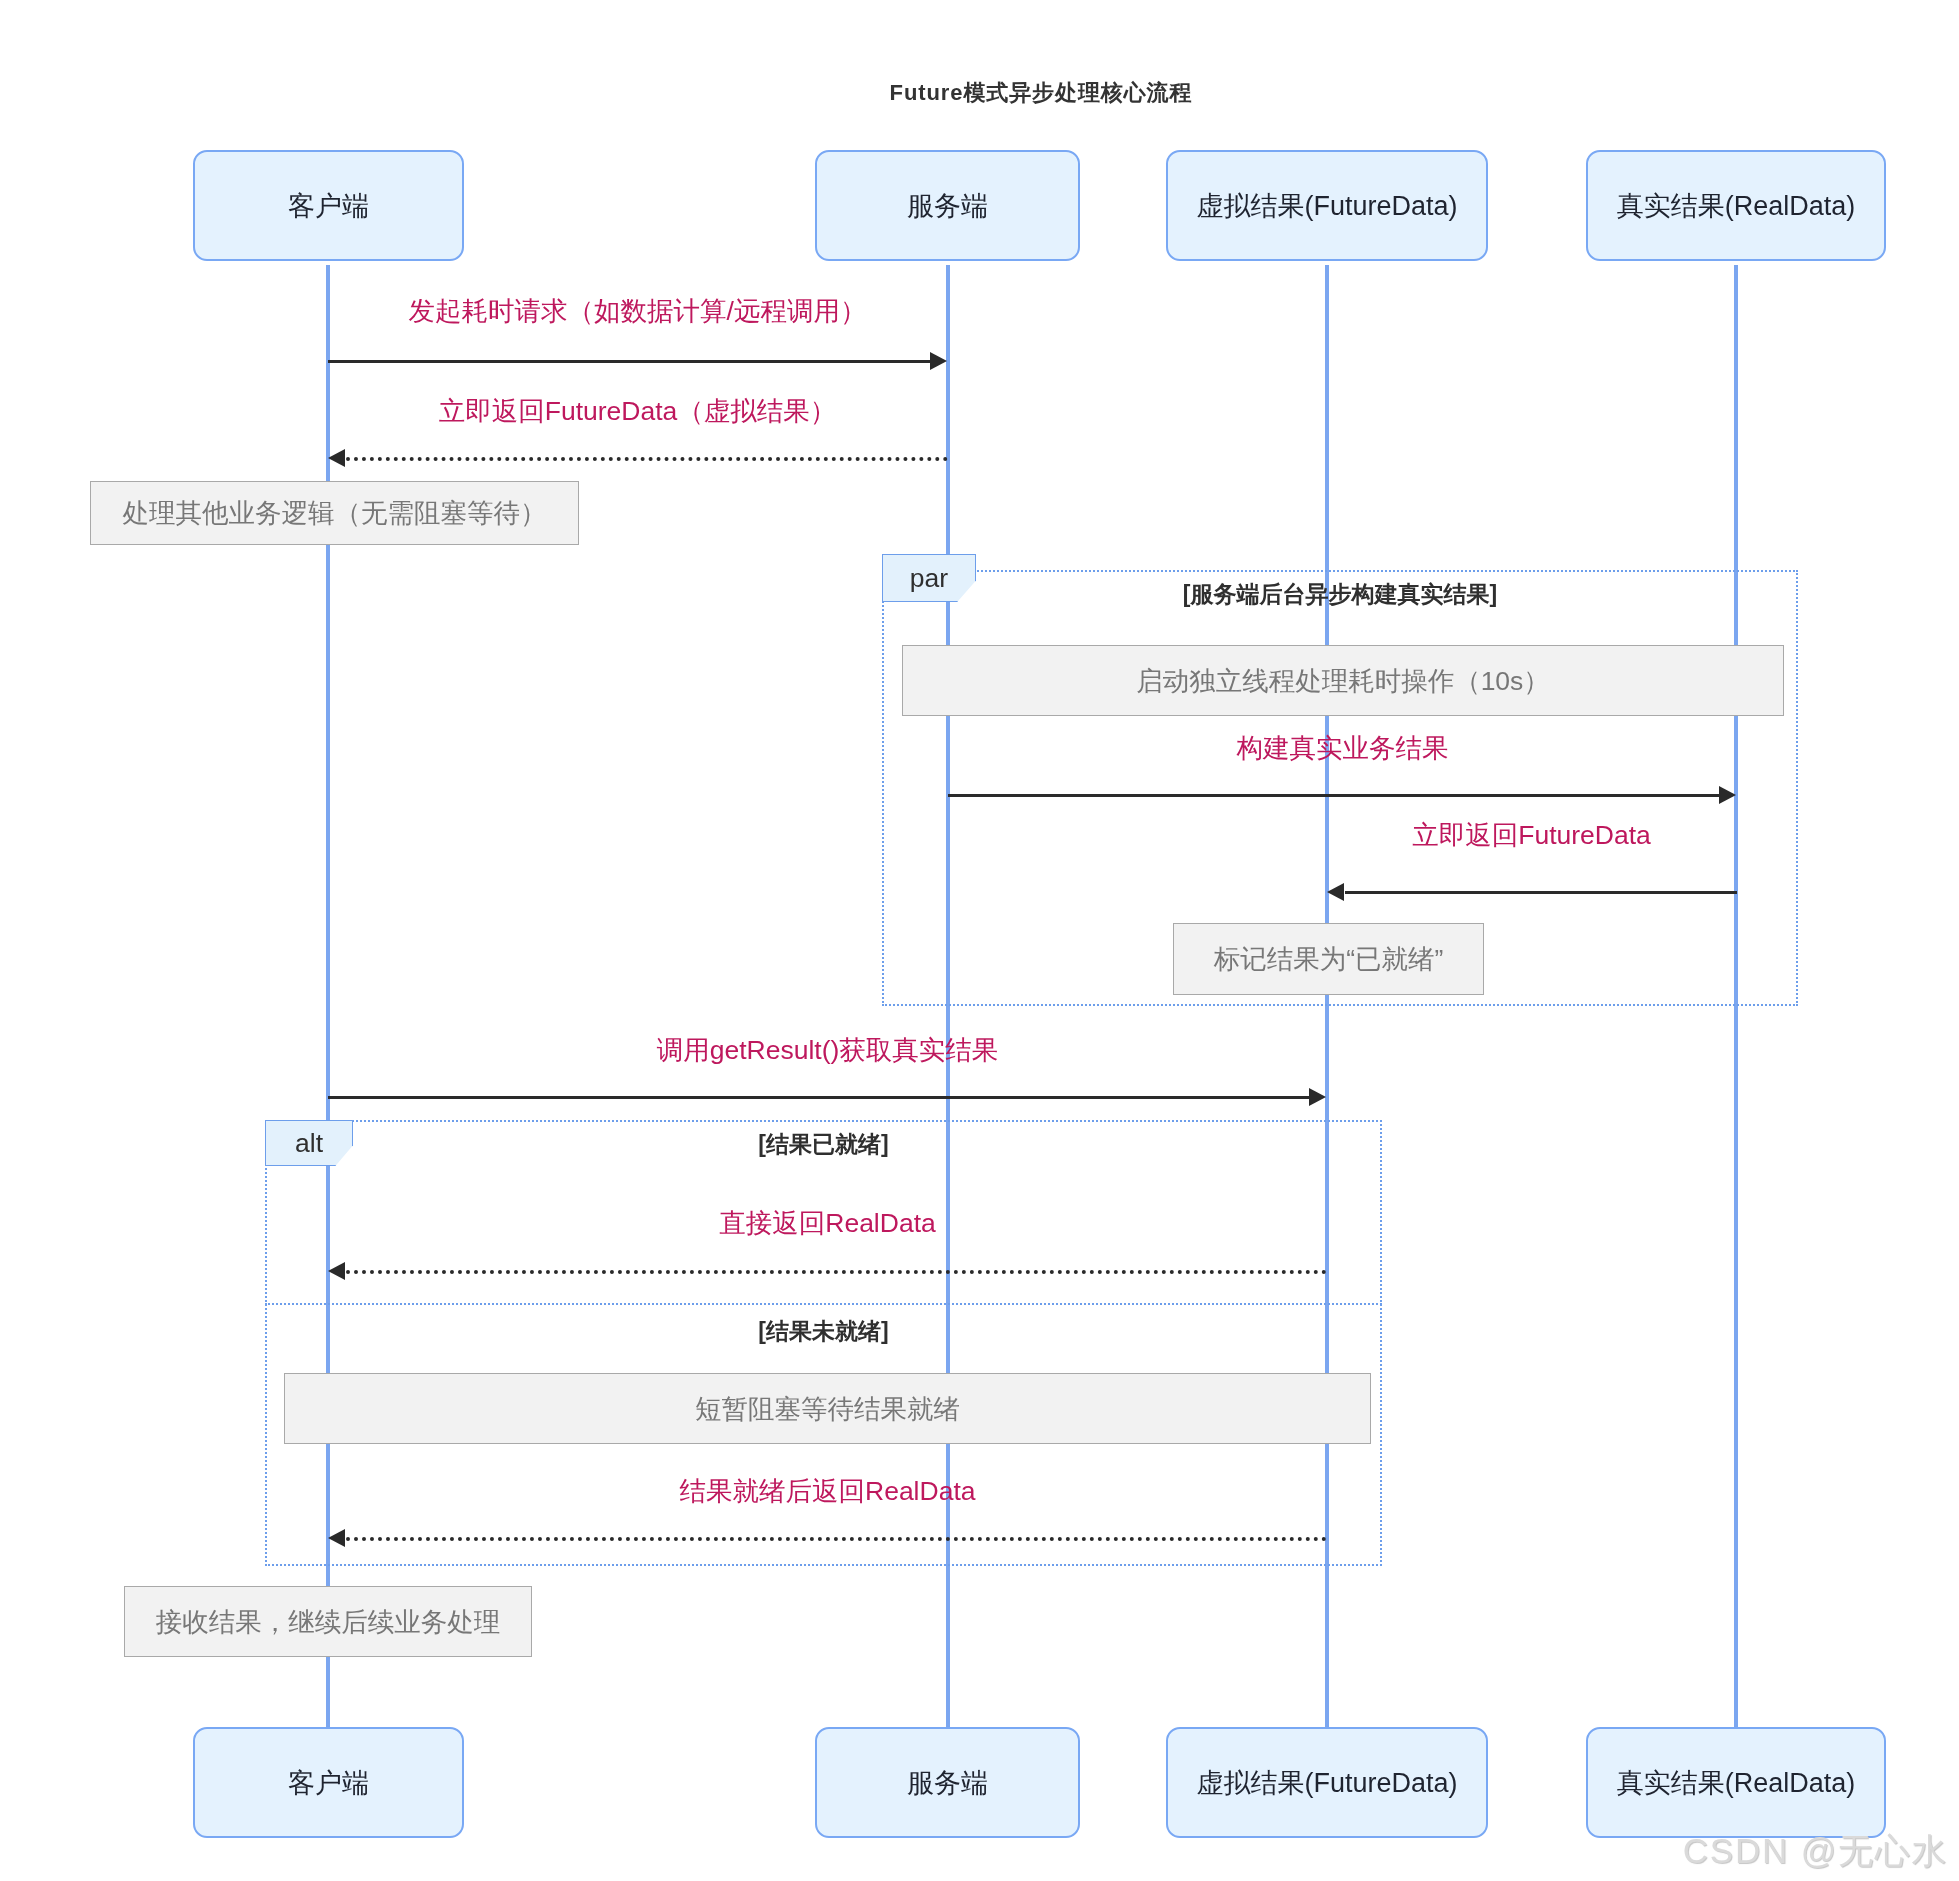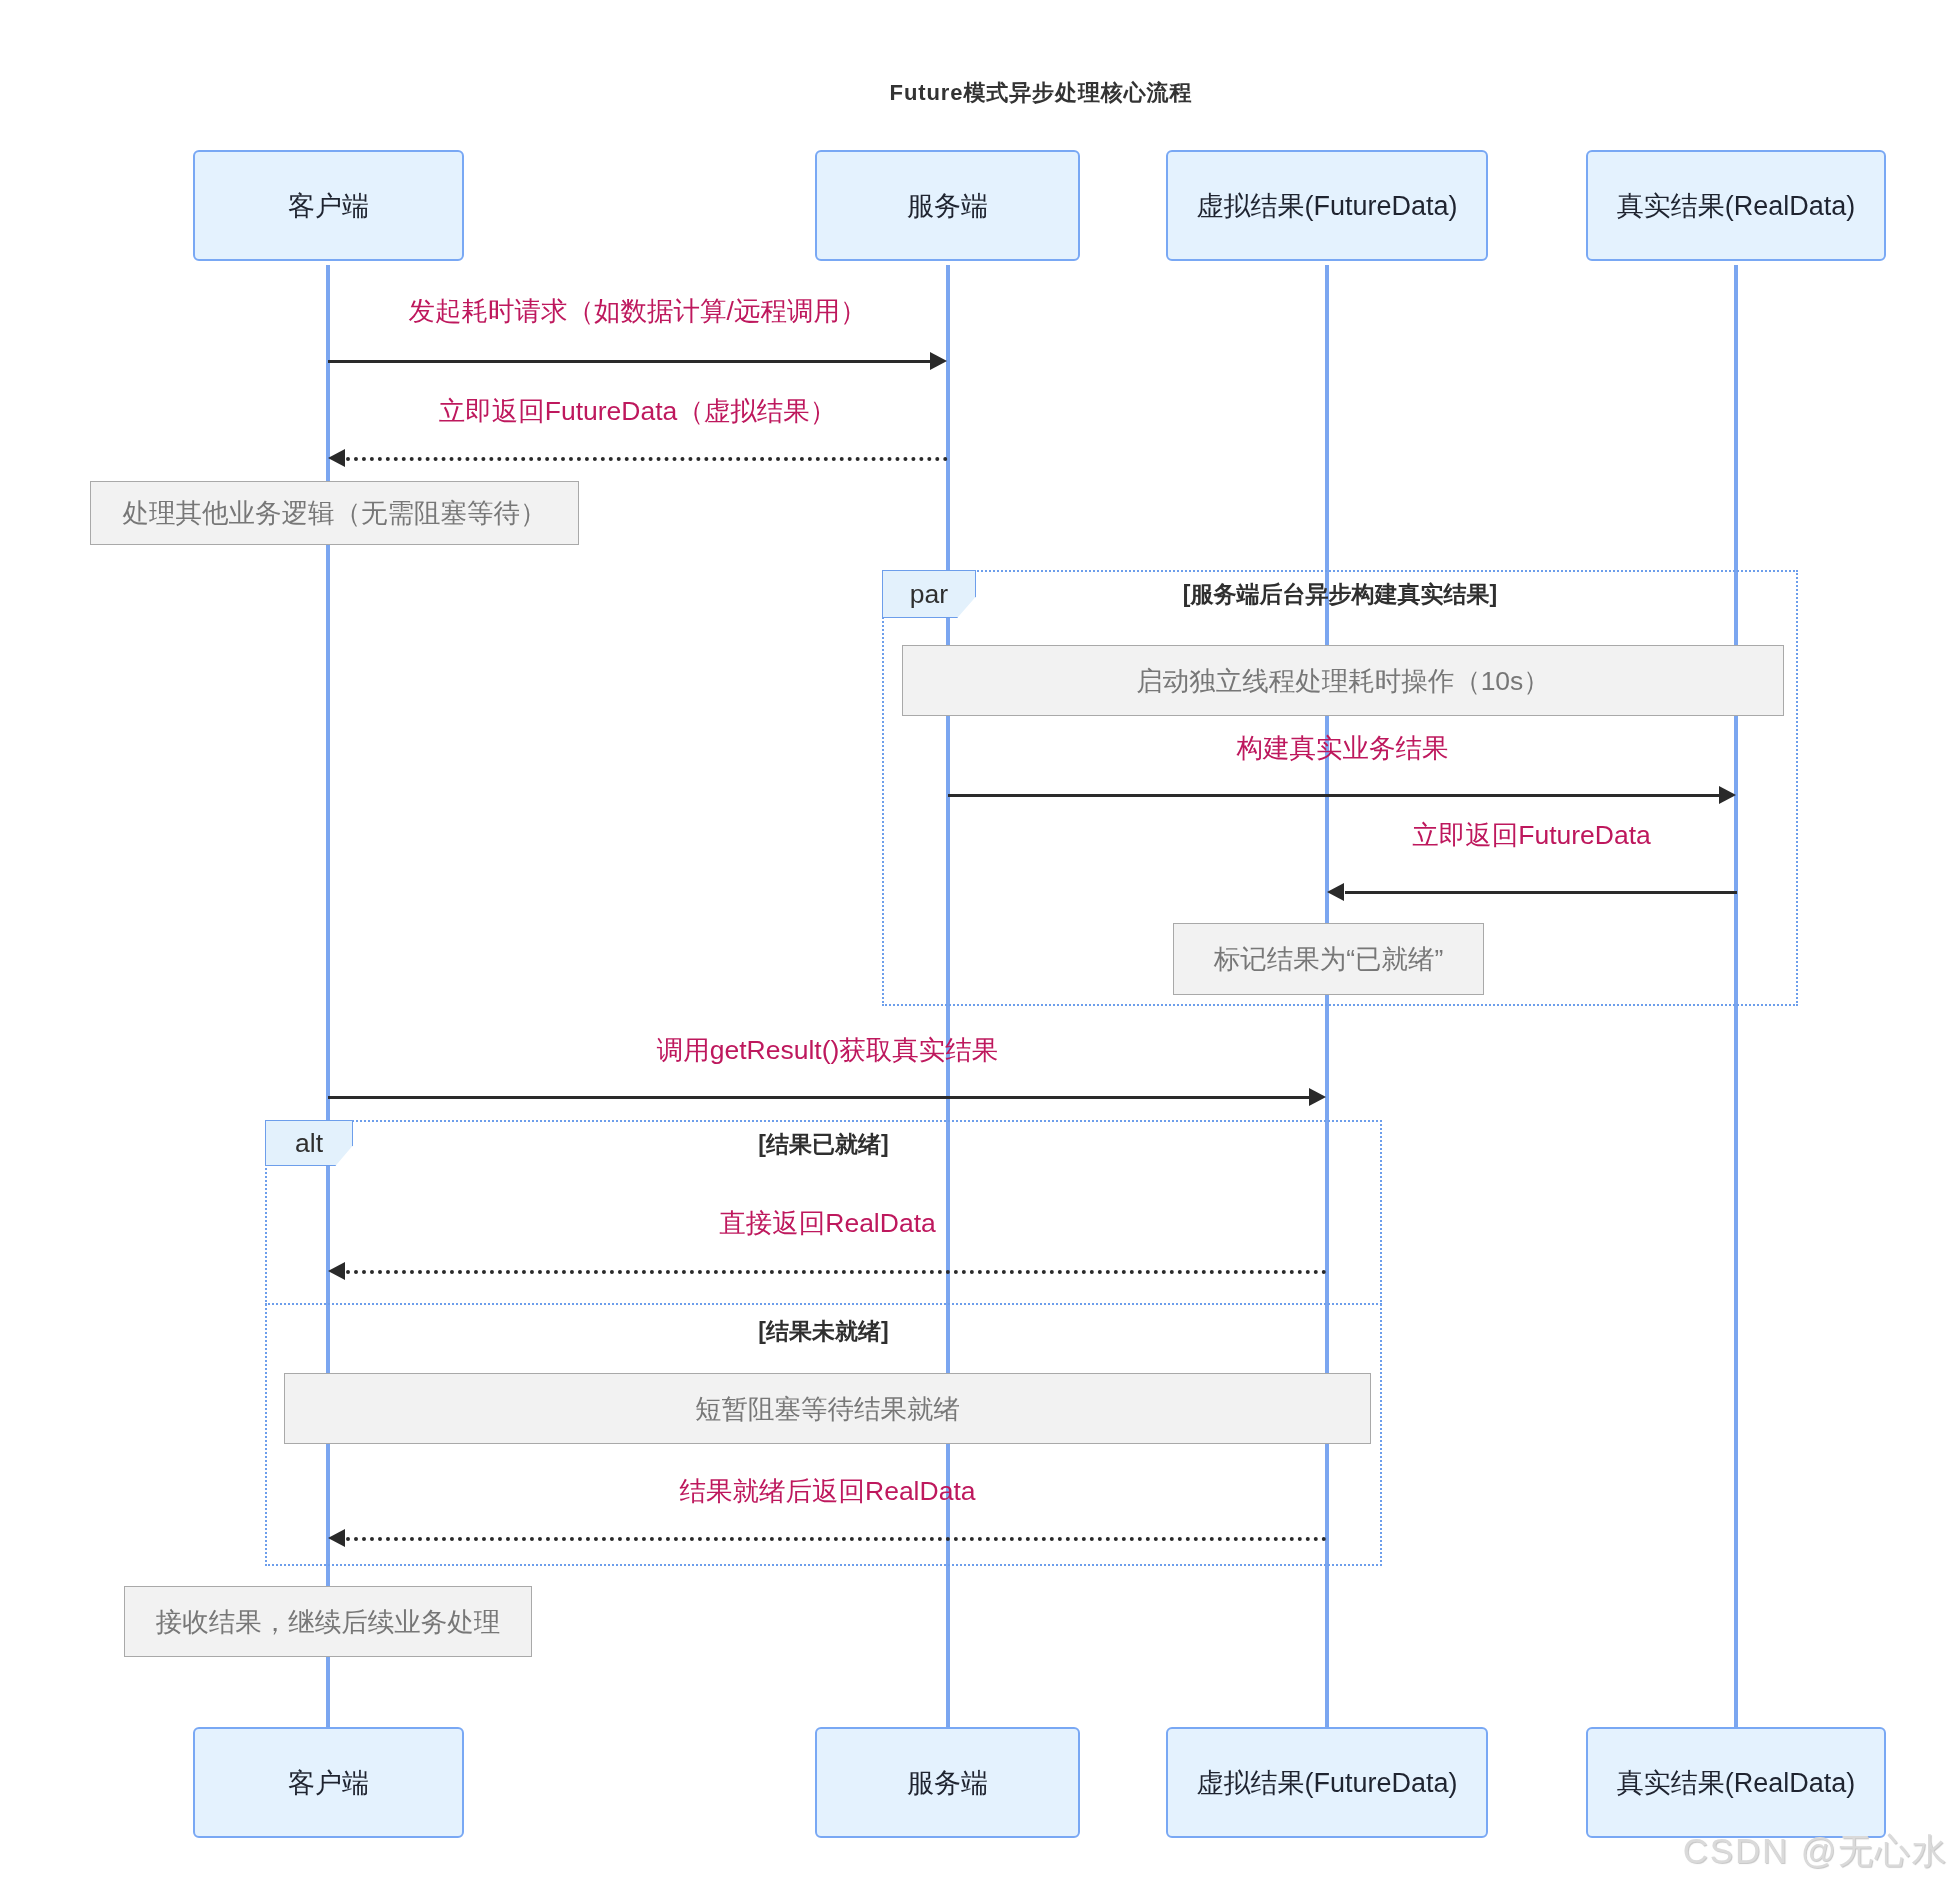--- a/index.html
+++ b/index.html
@@ -6,21 +6,21 @@
   body{
     width:1959px;height:1882px;position:relative;background:#ffffff;
     font-family:"Liberation Sans","DejaVu Sans",sans-serif;overflow:hidden;
   }
   .title{
     position:absolute;left:159px;top:78px;width:1764px;text-align:center;
     font-size:22px;color:#333;font-weight:600;letter-spacing:0.9px;
   }
   .actor-box{
     position:absolute;height:111px;background:#e4f2fe;border:2.6px solid #79a8f4;
-    border-radius:6px;display:flex;align-items:center;justify-content:center;
+    border-radius:14px;display:flex;align-items:center;justify-content:center;
     font-size:27px;color:#1f2430;box-sizing:border-box;
   }
   .lifeline{position:absolute;top:265px;height:1463px;width:3.5px;background:#7ba6f0;}
   .msg-label{position:absolute;text-align:center;font-size:26.5px;color:#be185d;}
   .arrow-line{position:absolute;height:0;}
   .arrow-line.solid{border-top:3.5px solid #2a2a2a;}
   .arrow-line.dotted{border-top:4.4px dotted #2a2a2a;}
   .arrow-head{position:absolute;width:0;height:0;border-top:9.7px solid transparent;border-bottom:9.7px solid transparent;}
   .arrow-head.right{border-left:17.6px solid #2a2a2a;}
   .arrow-head.left{border-right:17.6px solid #2a2a2a;}
@@ -52,21 +52,21 @@
 <div class="lifeline" style="left:946px;"></div>
 <div class="lifeline" style="left:1325px;"></div>
 <div class="lifeline" style="left:1734px;"></div>
 
 <div class="actor-box" style="left:193px;top:150px;width:271px;">客户端</div>
 <div class="actor-box" style="left:815px;top:150px;width:265px;">服务端</div>
 <div class="actor-box" style="left:1166px;top:150px;width:322px;">虚拟结果(FutureData)</div>
 <div class="actor-box" style="left:1586px;top:150px;width:300px;">真实结果(RealData)</div>
 
 <div class="frame" style="left:882px;top:570px;width:916px;height:436px;"></div>
-<div class="frame-label" style="left:882px;top:570px;width:94px;height:48px;">par</div>
+<div class="frame-label" style="left:882px;top:554px;width:94px;height:48px;">par</div>
 <div class="frame-title" style="left:882px;top:579px;width:916px;">[服务端后台异步构建真实结果]</div>
 
 <div class="frame" style="left:265px;top:1120px;width:1117px;height:446px;"></div>
 <div class="frame-label" style="left:265px;top:1120px;width:88px;height:46px;">alt</div>
 <div class="frame-title" style="left:265px;top:1129px;width:1117px;">[结果已就绪]</div>
 <div class="frame-divider" style="left:265px;top:1303px;width:1117px;"></div>
 <div class="frame-title" style="left:265px;top:1316px;width:1117px;">[结果未就绪]</div>
 
 <div class="msg-label" style="left:328px;top:293px;width:619px;">发起耗时请求（如数据计算/远程调用）</div>
 <div class="arrow-line solid" style="left:328px;top:360px;width:603px;"></div>

